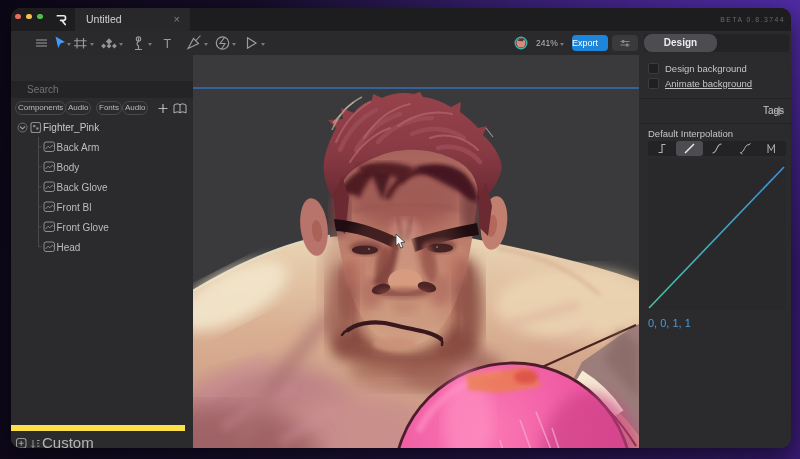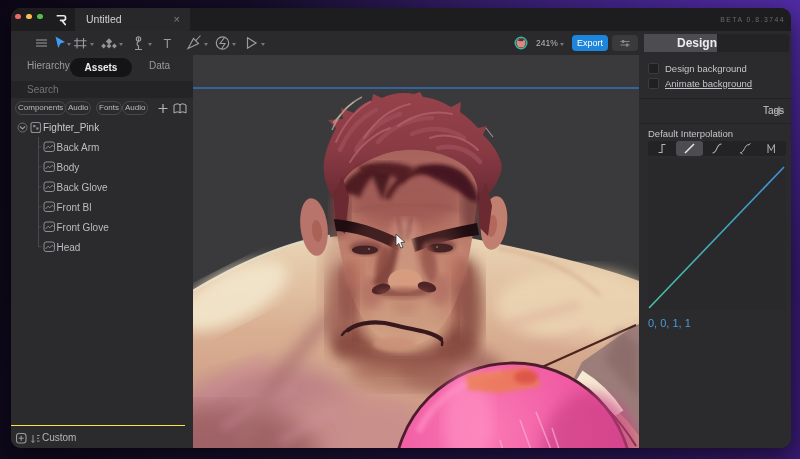--- a/index.html
+++ b/index.html
@@ -18,42 +18,42 @@
   #tab .x { position:absolute; right:10px; top:0; color:#808084; font-size:11px; }
   #beta { position:absolute; right:6px; top:0; height:23px; line-height:24px; color:#6b6b6f;
     font-size:6.8px; letter-spacing:1.5px; }
   
   #toolbar { position:absolute; left:0; top:23px; width:780px; height:24px; background:#2a2a2c; }
   #toolbar svg { position:absolute; top:0; left:0; }
   .caret { position:absolute; top:12px; width:0; height:0; border-left:2.5px solid transparent;
     border-right:2.5px solid transparent; border-top:3px solid #77777b; }
   #zoomtxt { position:absolute; left:525px; top:0; height:24px; line-height:25px; color:#bcbcc0; font-size:8.5px;}
   #exportbtn { position:absolute; left:561px; top:4px; width:36px; height:16px; background:#1d86dc;
-    border-radius:4px; color:#fff; font-size:9px; text-align:center; line-height:16px; }
+    border-radius:4px; color:#fff; font-size:9px; line-height:16px; }
   #miscbtn { position:absolute; left:601px; top:4px; width:26px; height:16px; background:#3a3a3d; border-radius:4px; }
   #seg { position:absolute; left:633px; top:3px; width:145px; height:18px; background:#232325; border-radius:4px; }
-  #seg .on { position:absolute; left:0; top:0; width:73px; height:18px; background:#4d4d51; border-radius:0;
-    color:#ececee; font-size:12px; text-align:right; line-height:18px; font-weight:bold; }
+  #seg .on { position:absolute; left:0; top:0; width:73px; height:18px; background:#4d4d51; border-radius:8px;
+    color:#ececee; font-size:10px; text-align:center; line-height:18px; font-weight:bold; }
   #seg .off { position:absolute; left:73px; top:16px; width:72px; height:18px;
     color:#c8c8cc; font-size:9.5px; text-align:right; line-height:18px; }
   
   #content { position:absolute; left:0; top:47px; width:780px; height:393px; background:#2b2b2d; }
   #lpanel { position:absolute; left:0; top:0; width:182px; height:393px; background:#2b2b2d; }
   #canvas { position:absolute; left:182px; top:0; width:446px; height:393px; background:#3a3a3c; }
   #rpanel { position:absolute; left:628px; top:0; width:152px; height:393px; background:#2b2b2d; }
   
   .ltabs { position:absolute; left:0; top:0; width:182px; height:26px; color:#9b9b9f; font-size:10px; }
   .pill { position:absolute; left:59px; top:3px; width:62px; height:19px; background:#141416; border-radius:10px;
     color:#ededef; font-weight:bold; text-align:center; line-height:19px; }
   #search { position:absolute; left:0; top:26px; width:182px; height:17px; background:#242427;
     color:#737377; font-size:10px; line-height:17px; padding-left:16px; }
   .chip { position:absolute; top:46px; height:14px; border:1px solid #48484c; border-radius:7px;
     color:#bbbbbf; font-size:8px; line-height:12px; padding:0 2px; }
-  #lfoot { position:absolute; left:0; top:370px; width:174px; height:23px; border-top:1px solid #fde047;
-    color:#b5b5b9; font-size:10px; line-height:23px; }
+  #lfoot { position:absolute; left:0; top:370px; width:174px; height:23px; border-top:6px solid #fde047;
+    color:#b5b5b9; font-size:15px; line-height:23px; }
   
   .cbrow { position:absolute; left:9px; height:16px; color:#c6c6ca; font-size:9.5px; line-height:16px; }
   .cb { position:absolute; left:0; top:2px; width:11px; height:11px; background:#202022;
     border:1px solid #3c3c3f; border-radius:2px; }
   .rdiv { position:absolute; left:0; width:152px; height:1px; background:#222224; }
   #tagsrow { position:absolute; left:9px; top:48px; width:136px; height:16px; color:#c8c8cc; font-size:10px; line-height:16px;text-align:right; }
   #definterp { position:absolute; left:9px; top:73px; color:#c6c6ca; font-size:9.5px; }
   #ibtns { position:absolute; left:9px; top:86px; width:138px; height:15px; background:#232325; border-radius:3px; }
   #ibtns .sel { position:absolute; left:27.6px; top:0; width:27.6px; height:15px; background:#4d4d51; border-radius:3px; }
   #graph { position:absolute; left:9px; top:104px; width:138px; height:151px; background:#29292b; }
@@ -113,25 +113,20 @@
           <rect x="14" y="8.5" width="2.2" height="3" fill="#85858a"></rect>
         </svg>
     </div>
     <div id="seg">
         <div class="on">Design</div>
         <div class="off">Animate</div>
       </div>
   </div>
   <div id="content">
     <div id="lpanel">
-      <div class="ltabs">
-        <span style="position:absolute;left:16px;top:5px;">Hierarchy</span>
-        <div class="pill" style="font-size:10px;">Assets</div>
-        <span style="position:absolute;left:138px;top:5px;">Data</span>
-      </div>
       <div id="search">Search</div>
       <div class="chip" style="left:4px;">Components</div>
       <div class="chip" style="left:54px;">Audio</div>
       <div class="chip" style="left:85px;">Fonts</div>
       <div class="chip" style="left:111px;">Audio</div>
       <svg style="position:absolute;left:147px;top:46px;" width="35" height="15" viewBox="0 0 35 15">
         <path d="M5 3 v9 M0.5 7.5 h9" stroke="#b5b5b9" stroke-width="1.2"></path>
         <path d="M20 4 c2.5 -1.5 5 -1.5 6 0 c1 -1.5 3.5 -1.5 6 0 v8 c-2.5 -1.5 -5 -1.5 -6 0 c-1 -1.5 -3.5 -1.5 -6 0 z M26 4 v8" stroke="#b5b5b9" stroke-width="1" fill="none" transform="translate(-4,0)"></path>
       </svg>
       <svg id="tree" style="position:absolute;left:0;top:58px;" width="182" height="200" viewBox="0 0 182 200">

